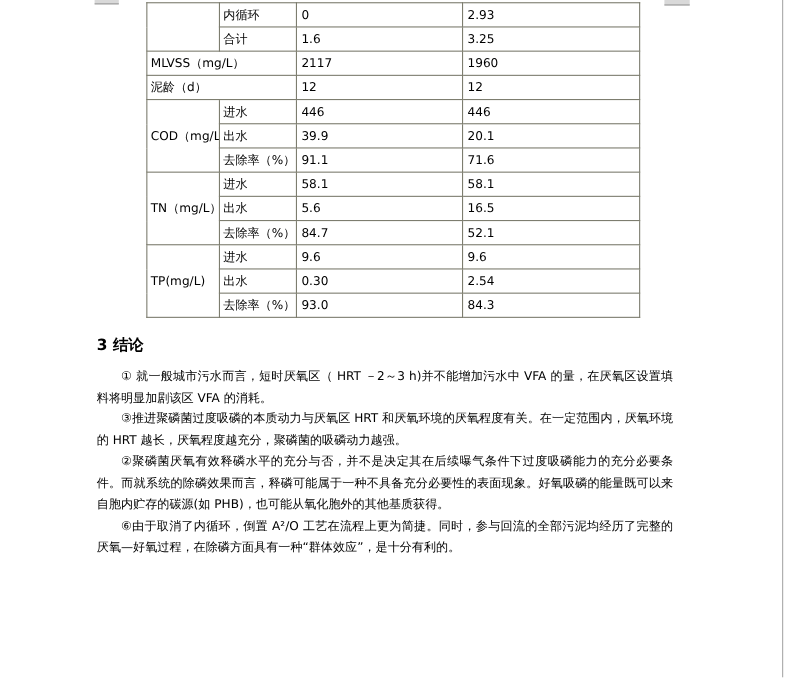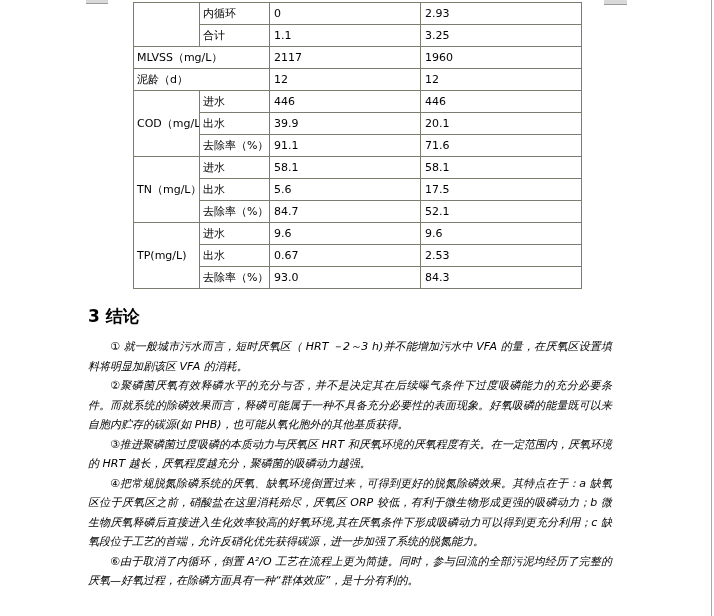--- a/index.html
+++ b/index.html
@@ -26,24 +26,24 @@
     border-collapse:collapse; table-layout:fixed;padding-left:24px;
   }
   table.results td {
     border:1px solid var(--table-border,#7d7d6f);
     height:21px; font-size:11px; line-height:13px;
     padding:0 2px 0 3px; vertical-align:middle;
     white-space:nowrap; overflow:hidden;
   }
   table.results td.val { padding-left:4px; }
   .conclusion { position:absolute; left:88px; top:305px; width:524px; }
-  .heading { font-size:17px; font-weight:bold; margin:0 0 9px 0; }
+  .heading { font-size:14px; font-weight:bold; margin:0 0 9px 0; }
   .conclusion p {
     margin:0; font-size:11px; line-height:19.5px;
-    text-indent:22px; text-align:justify;font-style:italic;
+    text-indent:22px; text-align:justify;
   }
 </style>
 </head>
 <body>
 
 <div class="artifact artifact-left"></div>
 <div class="artifact artifact-right"></div>
 <div class="page-edge"></div>
 
 <table class="results">
@@ -55,21 +55,21 @@
   </colgroup>
   <tbody>
       <tr>
     <td rowspan="2" class="lbl"></td>
     <td class="sub">内循环</td>
     <td class="val">0</td>
     <td class="val">2.93</td>
   </tr>
   <tr>
     <td class="sub">合计</td>
-    <td class="val">1.1</td>
+    <td class="val">1.6</td>
     <td class="val">3.25</td>
   </tr>
   <tr>
     <td colspan="2" class="lbl">MLVSS（mg/L）</td>
     <td class="val">2117</td>
     <td class="val">1960</td>
   </tr>
   <tr>
     <td colspan="2" class="lbl">泥龄（d）</td>
     <td class="val">12</td>
@@ -93,46 +93,45 @@
   </tr>
   <tr>
     <td rowspan="3" class="lbl">TN（mg/L）</td>
     <td class="sub">进水</td>
     <td class="val">58.1</td>
     <td class="val">58.1</td>
   </tr>
   <tr>
     <td class="sub">出水</td>
     <td class="val">5.6</td>
-    <td class="val">17.5</td>
+    <td class="val">16.5</td>
   </tr>
   <tr>
     <td class="sub">去除率（%）</td>
     <td class="val">84.7</td>
     <td class="val">52.1</td>
   </tr>
   <tr>
     <td rowspan="3" class="lbl">TP(mg/L)</td>
     <td class="sub">进水</td>
     <td class="val">9.6</td>
     <td class="val">9.6</td>
   </tr>
   <tr>
     <td class="sub">出水</td>
-    <td class="val">0.67</td>
-    <td class="val">2.53</td>
+    <td class="val">0.30</td>
+    <td class="val">2.54</td>
   </tr>
   <tr>
     <td class="sub">去除率（%）</td>
     <td class="val">93.0</td>
     <td class="val">84.3</td>
   </tr>
 </tbody>
   </table>
 
 <div class="conclusion">
   <div class="heading">3 结论</div>
   <p>① 就一般城市污水而言，短时厌氧区（ HRT －2～3 h)并不能增加污水中 VFA 的量，在厌氧区设置填料将明显加剧该区 VFA 的消耗。</p>
+  <p>③推进聚磷菌过度吸磷的本质动力与厌氧区 HRT 和厌氧环境的厌氧程度有关。在一定范围内，厌氧环境的 HRT 越长，厌氧程度越充分，聚磷菌的吸磷动力越强。</p>
   <p>②聚磷菌厌氧有效释磷水平的充分与否，并不是决定其在后续曝气条件下过度吸磷能力的充分必要条件。而就系统的除磷效果而言，释磷可能属于一种不具备充分必要性的表面现象。好氧吸磷的能量既可以来自胞内贮存的碳源(如 PHB)，也可能从氧化胞外的其他基质获得。</p>
-  <p>③推进聚磷菌过度吸磷的本质动力与厌氧区 HRT 和厌氧环境的厌氧程度有关。在一定范围内，厌氧环境的 HRT 越长，厌氧程度越充分，聚磷菌的吸磷动力越强。</p>
-  <p>④把常规脱氮除磷系统的厌氧、缺氧环境倒置过来，可得到更好的脱氮除磷效果。其特点在于：a 缺氧区位于厌氧区之前，硝酸盐在这里消耗殆尽，厌氧区 ORP 较低，有利于微生物形成更强的吸磷动力；b 微生物厌氧释磷后直接进入生化效率较高的好氧环境,其在厌氧条件下形成吸磷动力可以得到更充分利用；c 缺氧段位于工艺的首端，允许反硝化优先获得碳源，进一步加强了系统的脱氮能力。</p>
   <p>⑥由于取消了内循环，倒置 A²/O 工艺在流程上更为简捷。同时，参与回流的全部污泥均经历了完整的厌氧—好氧过程，在除磷方面具有一种“群体效应”，是十分有利的。</p>
 </div>
 
 </body></html>

